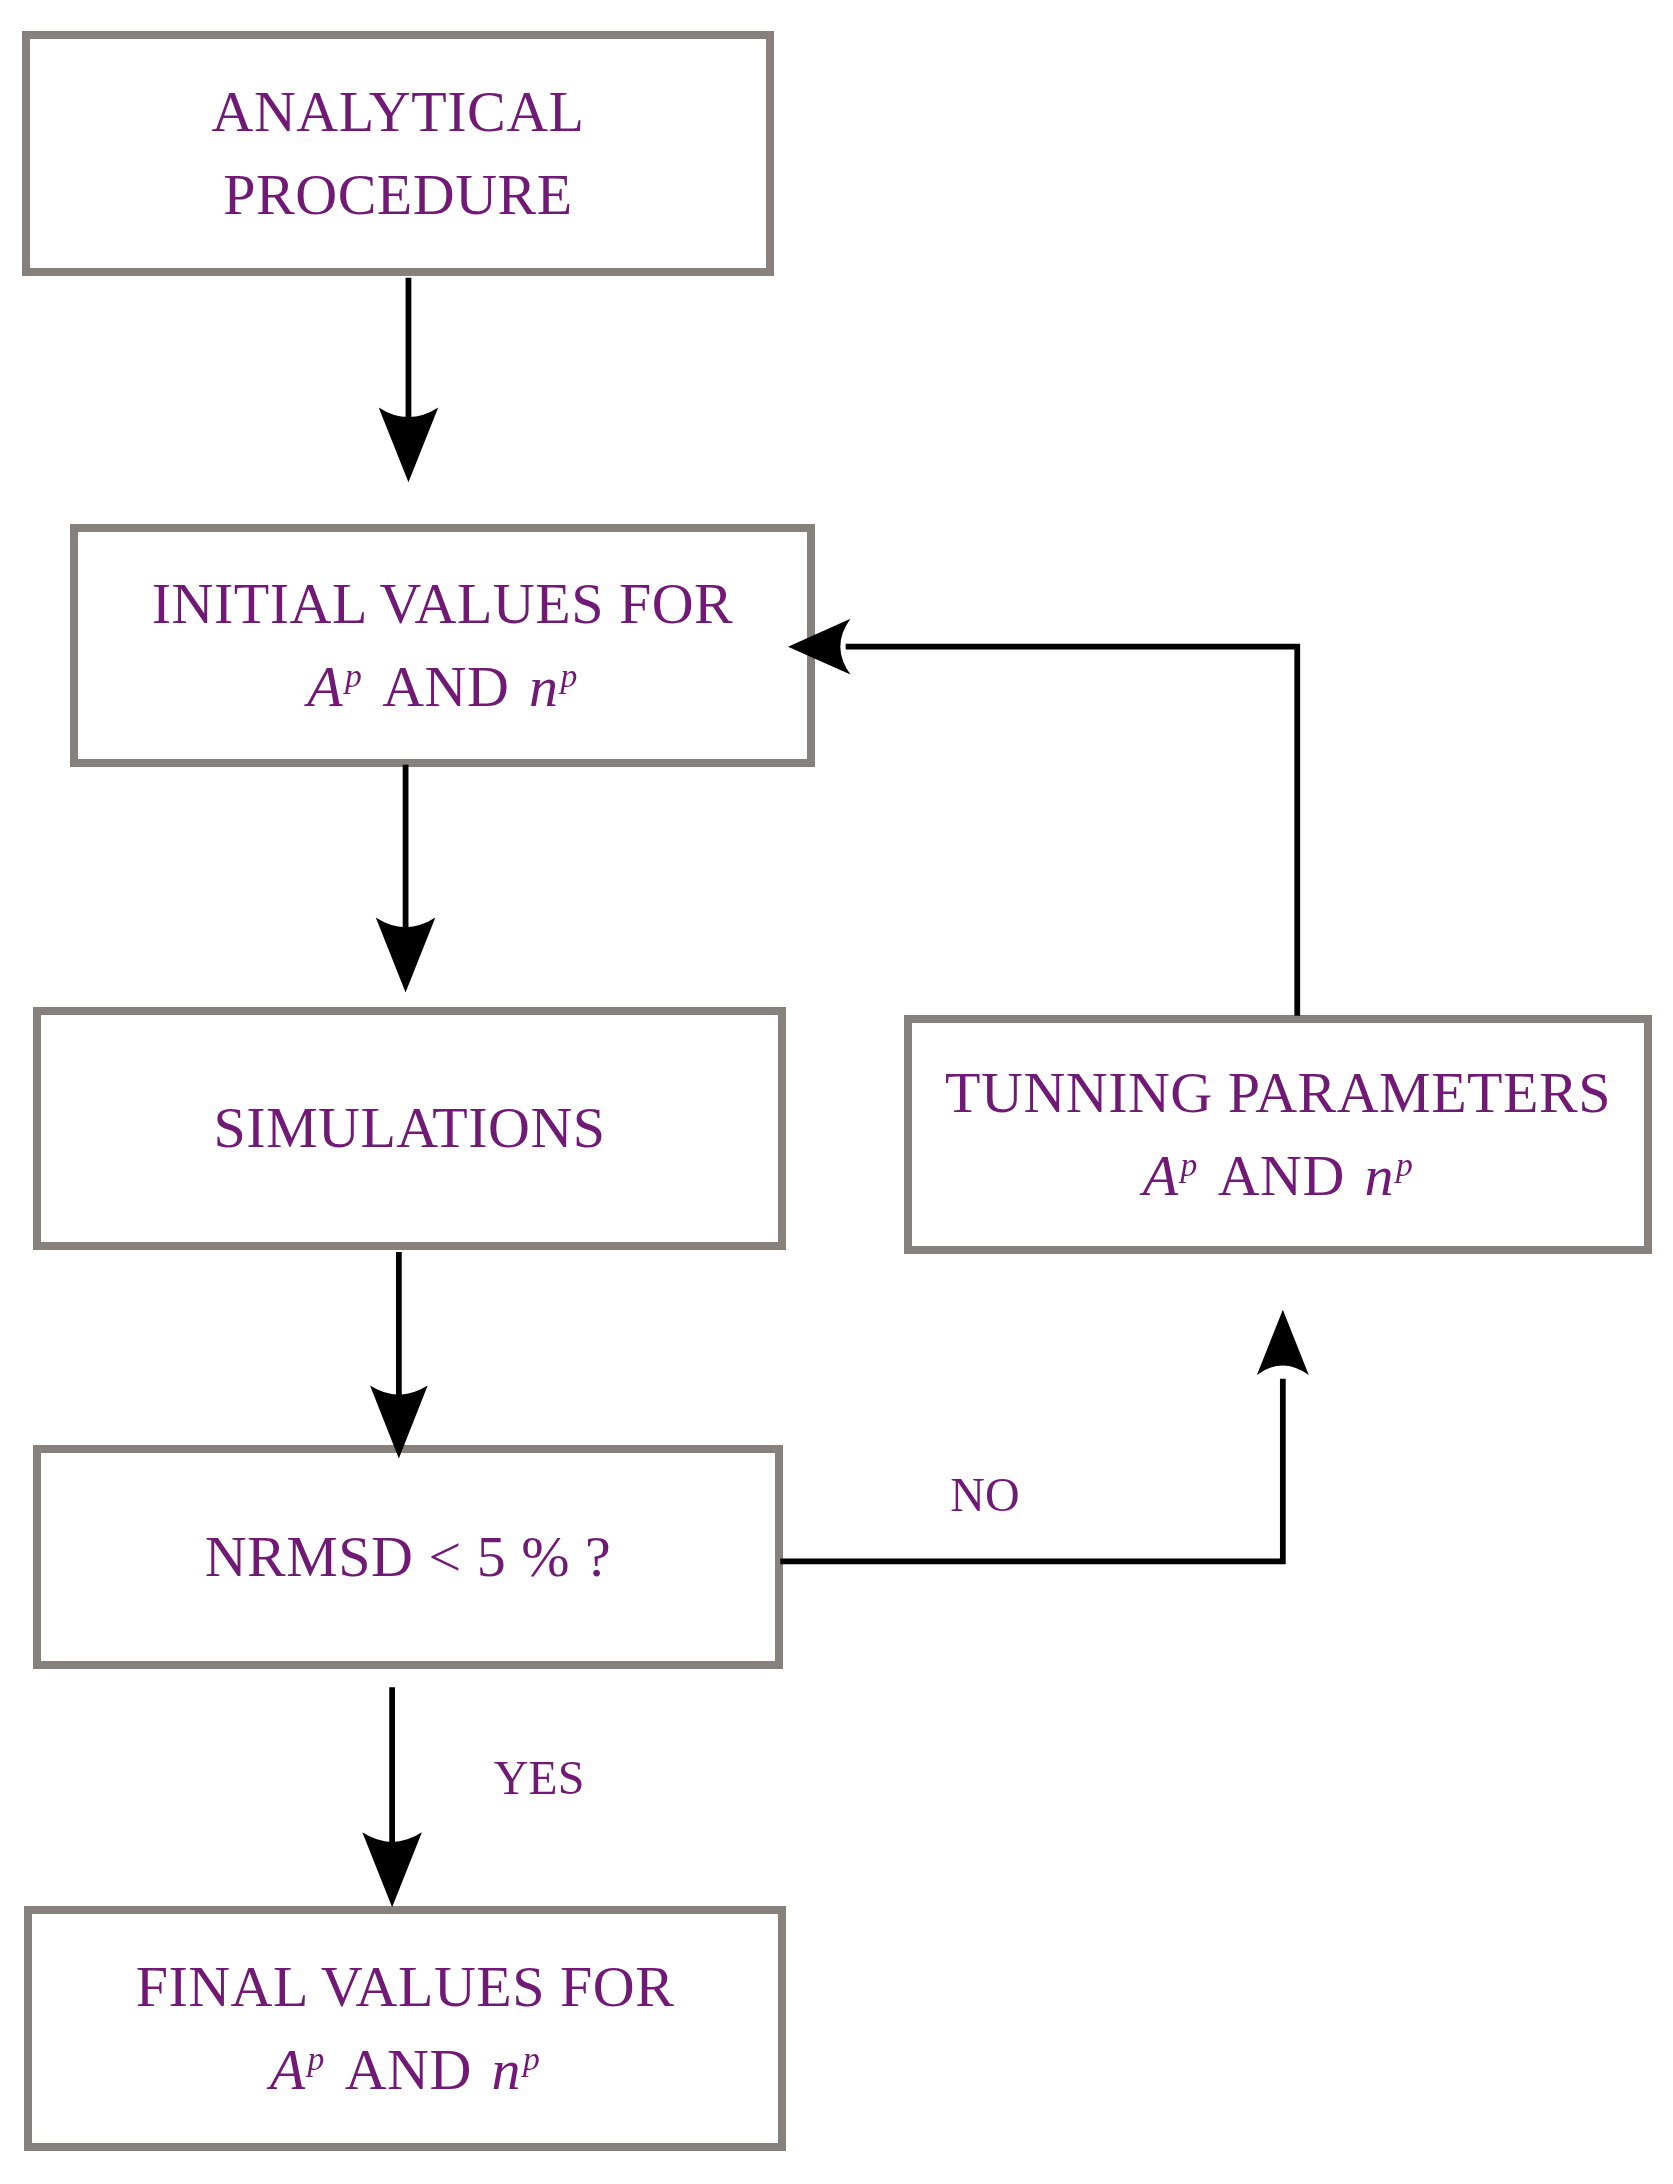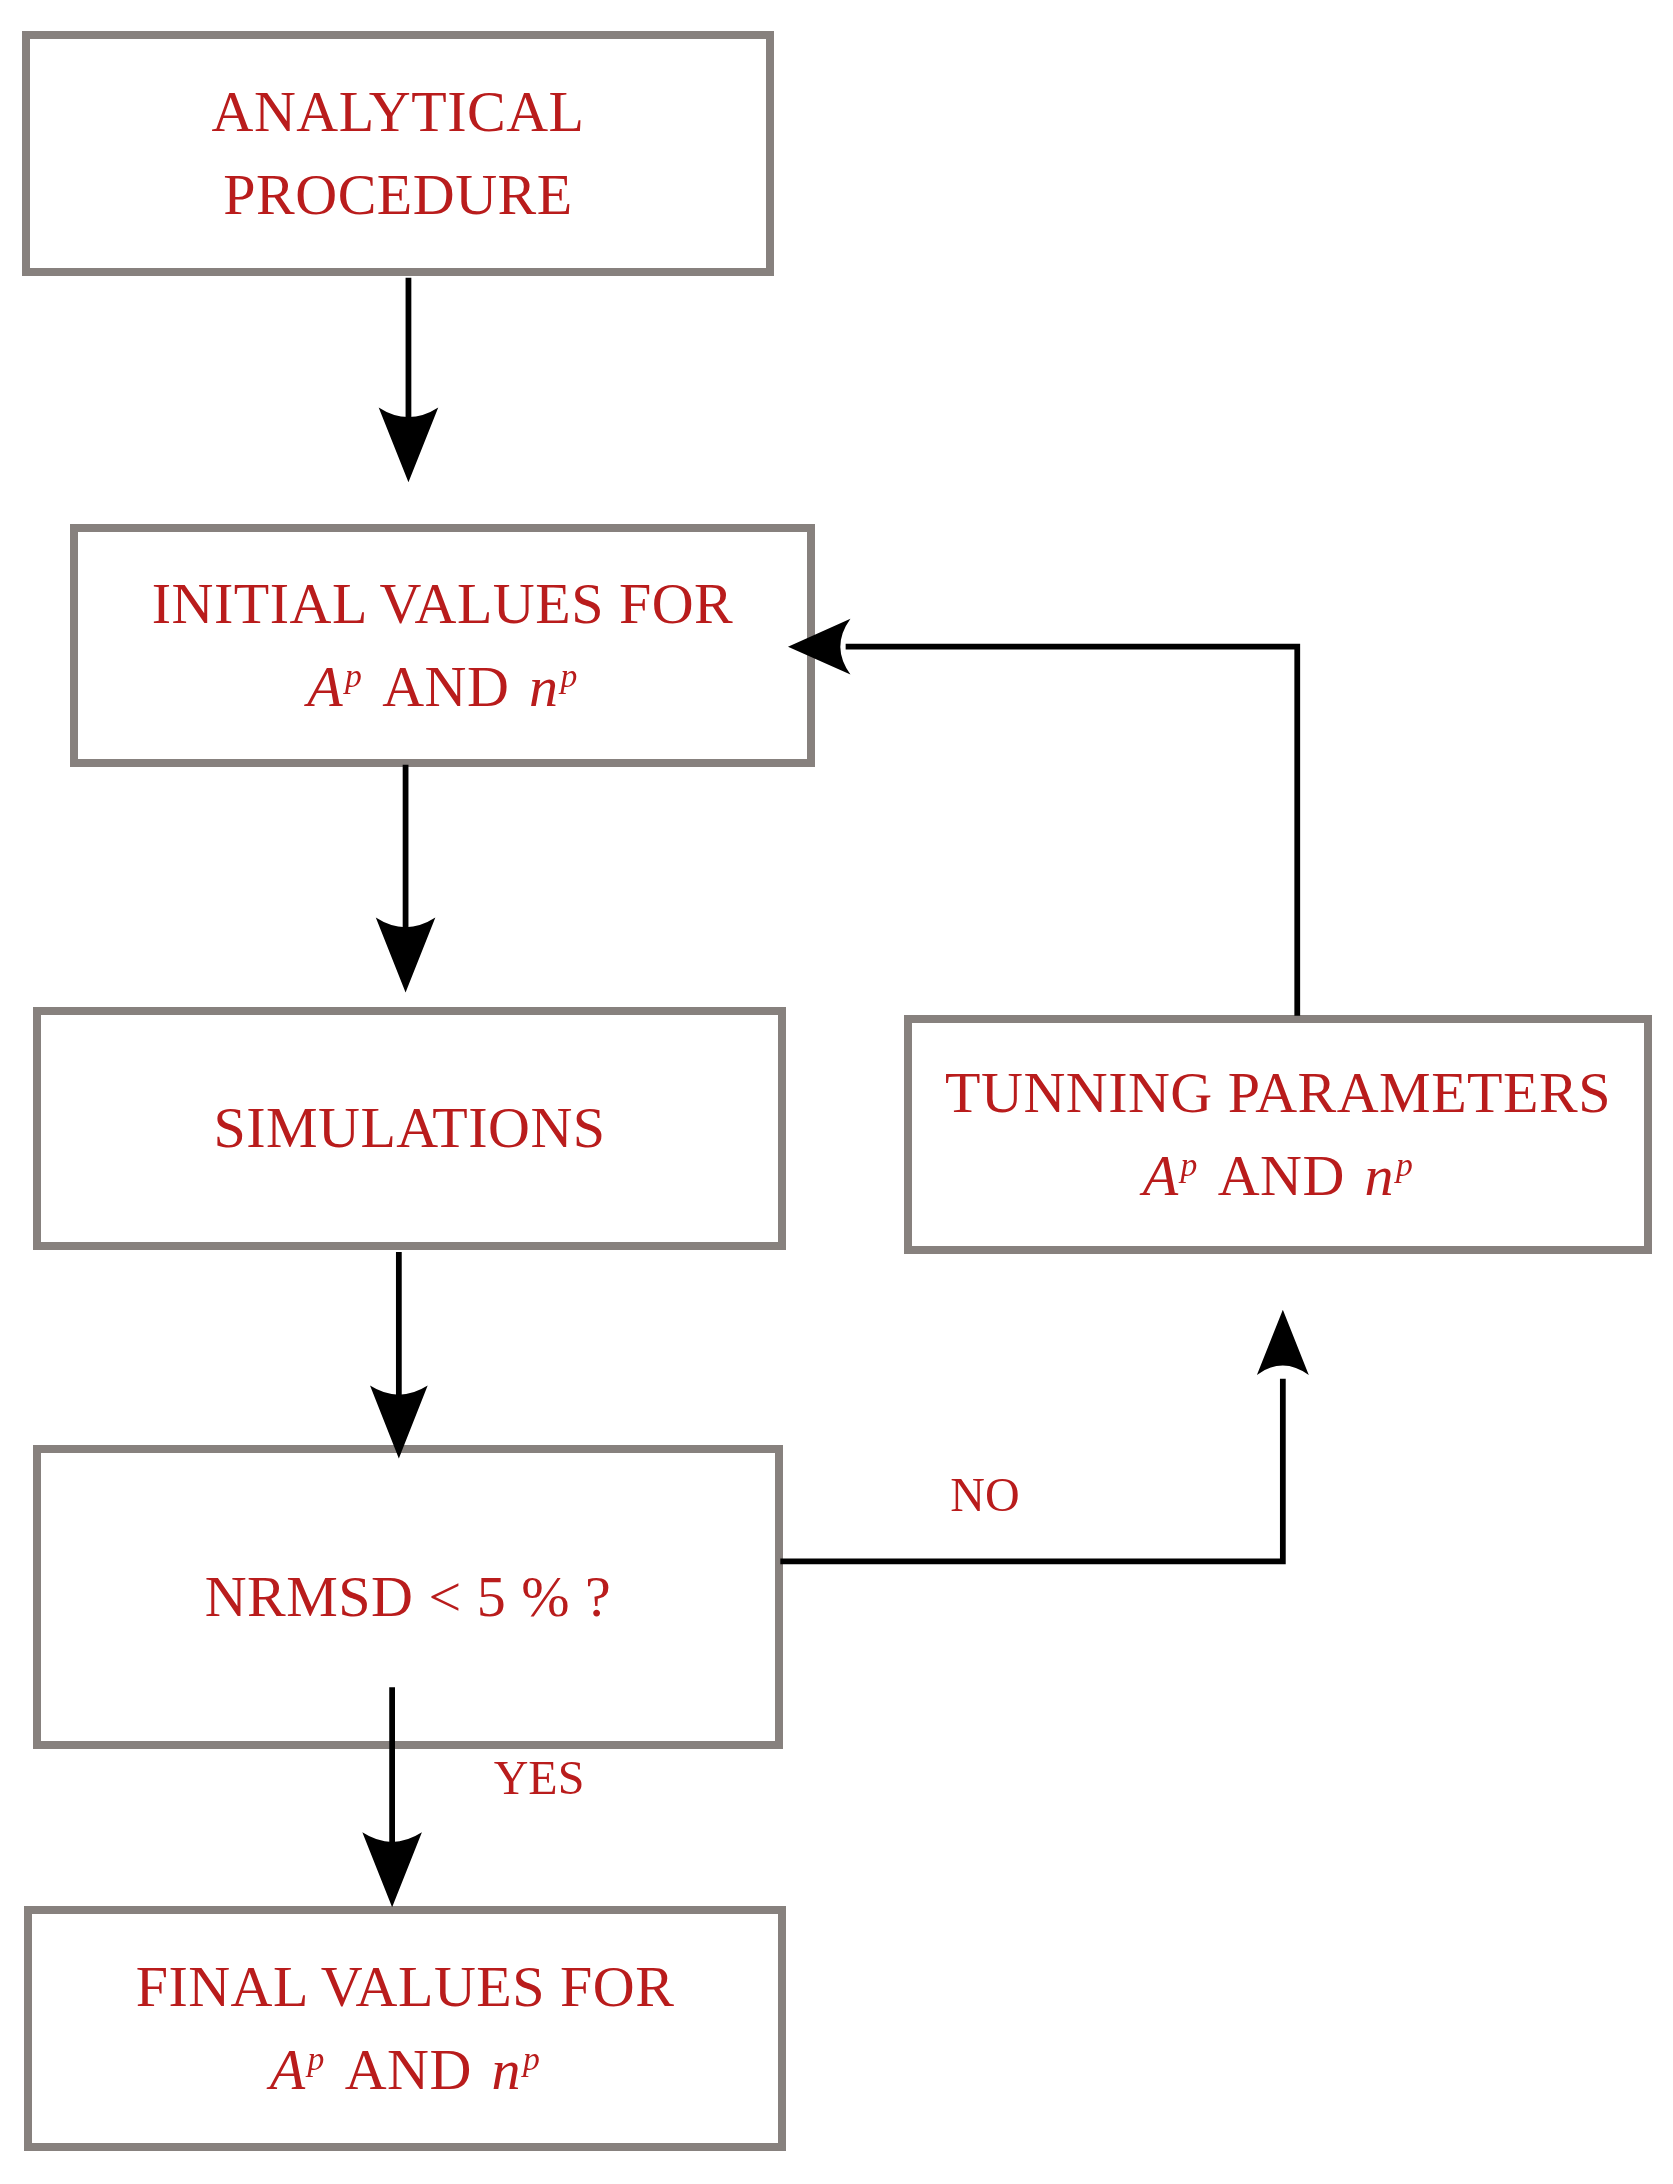--- a/index.html
+++ b/index.html
@@ -6,21 +6,21 @@
     margin: 0;
     padding: 0;
     background: #ffffff;
   }
   .canvas {
     position: relative;
     width: 1674px;
     height: 2185px;
     background: #ffffff;
     font-family: "Liberation Serif", "DejaVu Serif", serif;
-    color: #b91c1c;
+    color: #701a75;
     overflow: hidden;
   }
   .node {
     position: absolute;
     box-sizing: border-box;
     border: 8.6px solid #87817e;
     background: #ffffff;
     display: flex;
     flex-direction: column;
     justify-content: center;
@@ -84,21 +84,21 @@
     <div class="tline">SIMULATIONS</div>
   </div>
 
   <div class="node" style="left:904px; top:1015px; width:748px; height:239px;">
     <div class="tline">TUNNING PARAMETERS</div>
     <div class="tline formula">
       <span class="var">A</span><sup>p</sup><span class="and">AND</span><span class="var">n</span><sup>p</sup>
     </div>
   </div>
 
-  <div class="node" style="left:33px; top:1445px; width:750px; height:304px;">
+  <div class="node" style="left:33px; top:1445px; width:750px; height:224px;">
     <div class="tline">NRMSD &lt; 5 % ?</div>
   </div>
 
   <div class="node" style="left:24px; top:1906px; width:762px; height:245px;">
     <div class="tline">FINAL VALUES FOR</div>
     <div class="tline formula">
       <span class="var">A</span><sup>p</sup><span class="and">AND</span><span class="var">n</span><sup>p</sup>
     </div>
   </div>
 

